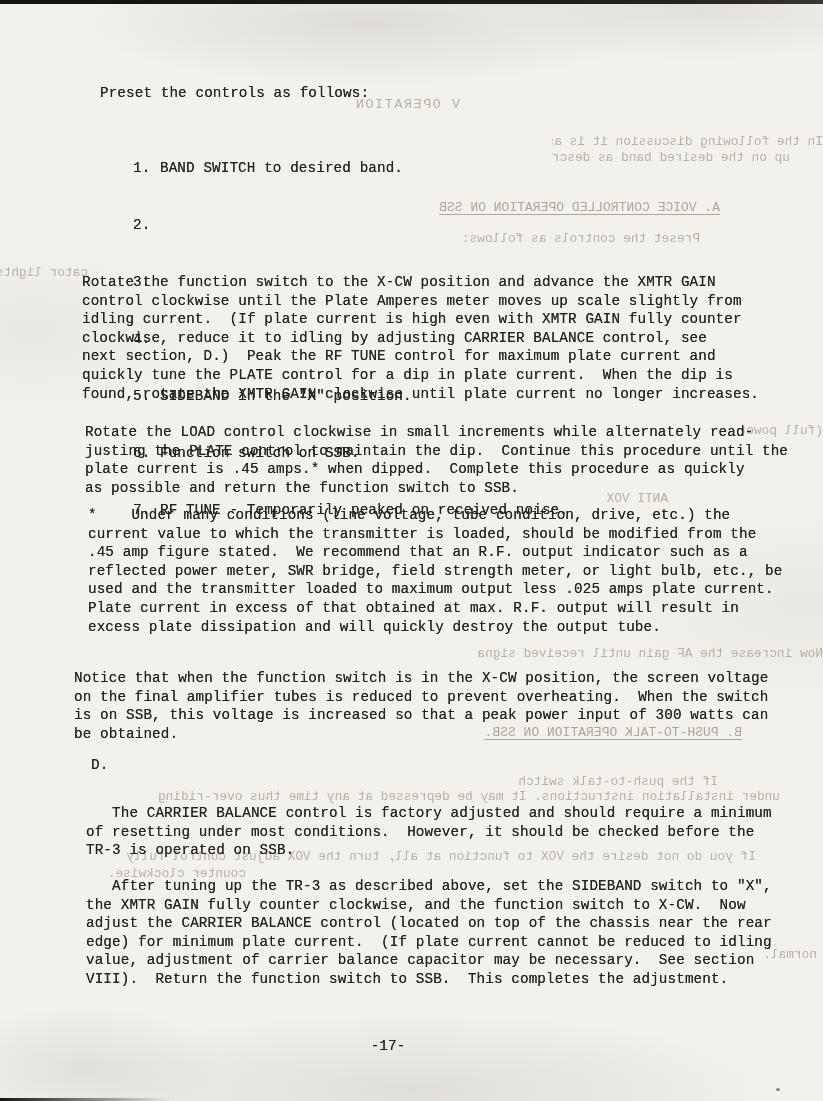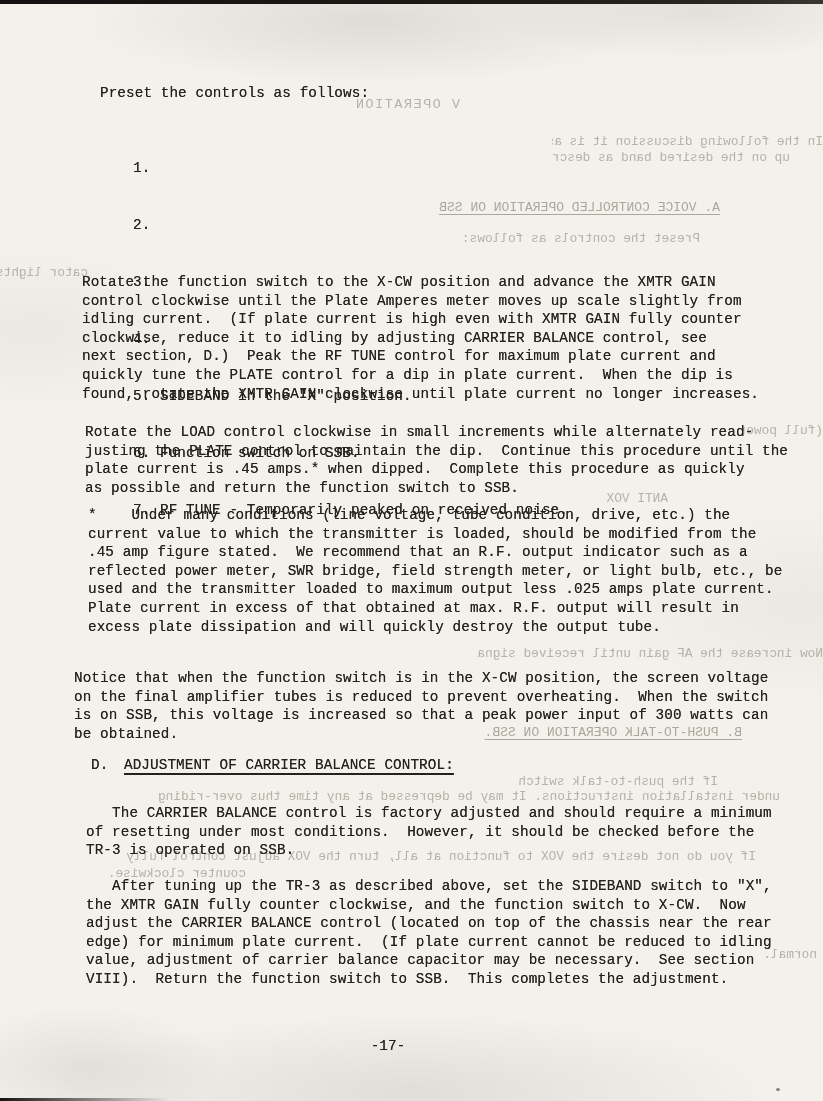--- a/index.html
+++ b/index.html
@@ -100,21 +100,21 @@
     <span style="left:64px;  top:789px; width:716px;">under installation instructions.  It may be depressed at any time thus over-riding</span>
     <span style="left:76px;  top:849px; width:680px;">If you do not desire the VOX to function at all, turn the VOX adjust control fully</span>
     <span style="left:76px;  top:866px; width:170px;">counter clockwise.</span>
     <span style="left:742px; top:947px; width:75px;">normal.</span>
   </div>
 
   <div class="txt" style="left:100px; top:84px; width:420px;">Preset the controls as follows:</div>
 
   <div class="txt" style="left:133px; top:121px; width:650px; line-height:19px;">
     <div class="list-row">
-      <span class="list-num">1.</span>
+      <span class="list-num">1.</span><span>BAND SWITCH to desired band.</span>
     </div>
     <div class="list-row">
       <span class="list-num">2.</span>
     </div>
     <div class="list-row">
       <span class="list-num">3.</span>
     </div>
     <div class="list-row">
       <span class="list-num">4.</span>
     </div>
@@ -149,21 +149,21 @@
 used and the transmitter loaded to maximum output less .025 amps plate current.
 Plate current in excess of that obtained at max. R.F. output will result in
 excess plate dissipation and will quickly destroy the output tube.</div>
 
   <div class="txt" style="left:74px; top:669px; width:712px;">Notice that when the function switch is in the X-CW position, the screen voltage
 on the final amplifier tubes is reduced to prevent overheating.  When the switch
 is on SSB, this voltage is increased so that a peak power input of 300 watts can
 be obtained.</div>
 
   <div class="txt d-head" style="left:91px; top:756px; width:700px;">
-    <span class="d-label">D.</span><span class="d-title">ADJUSTMENT OF CARRIER BALANCE CONTROL:</span>
+    <span class="d-label">D.</span>
   </div>
 
   <div class="txt" style="left:86px; top:804px; width:712px;">   The CARRIER BALANCE control is factory adjusted and should require a minimum
 of resetting under most conditions.  However, it should be checked before the
 TR-3 is operated on SSB.</div>
 
   <div class="txt" style="left:86px; top:877px; width:714px;">   After tuning up the TR-3 as described above, set the SIDEBAND switch to "X",
 the XMTR GAIN fully counter clockwise, and the function switch to X-CW.  Now
 adjust the CARRIER BALANCE control (located on top of the chassis near the rear
 edge) for minimum plate current.  (If plate current cannot be reduced to idling

